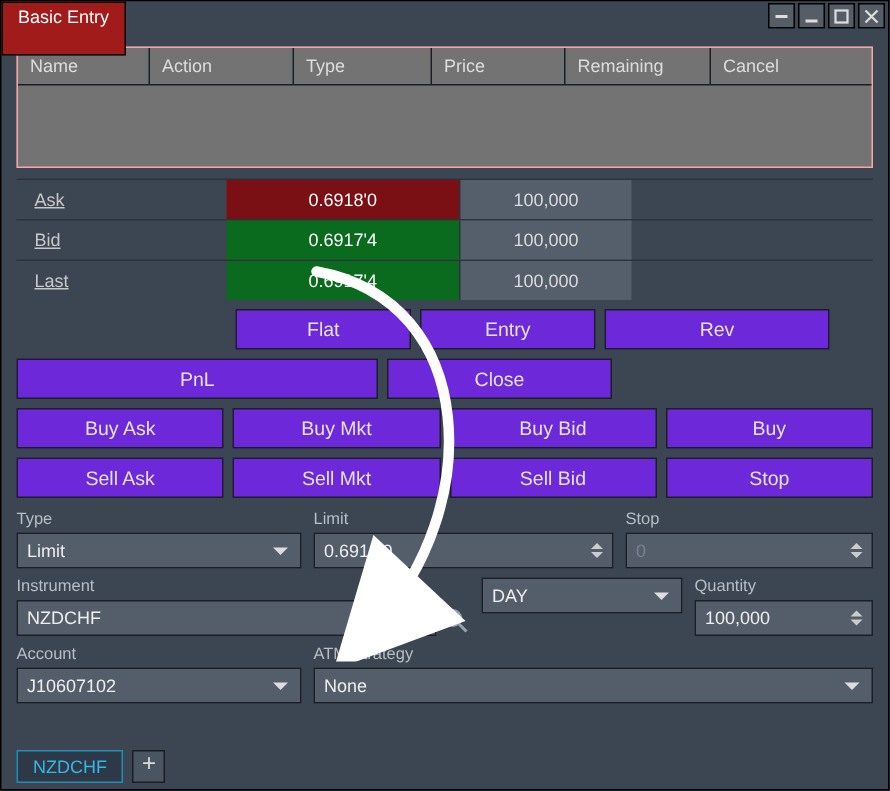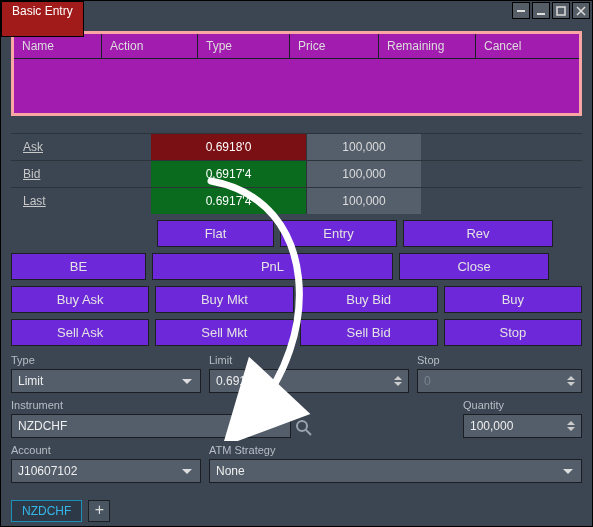--- a/index.html
+++ b/index.html
@@ -8,21 +8,21 @@
 
   
   .titlebar { height:20px; background:#3b4652; position:relative; }
   .title-tab { display:inline-block; height:36px; background:#a11b1b; border:1px solid #000; padding:0 10px; font:12px/18px Arial; color:#fff; }
   .win-controls { position:absolute; right:2px; top:1px; display:flex; }
   .win-btn { width:18px; height:17px; background:#555d66; border:1px solid #000; margin-left:2px; position:relative; cursor:pointer; }
   .win-btn svg { position:absolute; inset:0; margin:auto; }
 
   
   .content { padding:10px; }
-  .panel { background:#a21caf; border:3px solid #fca5a5; margin-bottom:17px; }
+  .panel { background:#737373; border:1px solid #fca5a5; margin-bottom:7px; }
 
   
   .grid-head { display:flex; height:25px; border-bottom:1px solid #1b1f24; }
   .gh { border-right:1px solid #1b1f24; font:12px/25px Arial; color:#ddd; padding-left:8px; }
   .gh:last-child { border-right:none; }
   .grid-body { height:54px; } 
 
   
   .price-area { }
   .prow { display:flex; height:27px; border-top:1px solid #2c333b; }
@@ -131,21 +131,20 @@
       </div>
     </div>
 
     <div class="btnrow">
       <div class="spacer"></div>
       <div class="btn" style="flex:0 0 117px">Flat</div>
       <div class="btn" style="flex:0 0 117px">Entry</div>
       <div class="btn" style="flex:0 0 150px">Rev</div>
     </div>
     <div class="btnrow">
-      <div class="btn" style="flex:0 0 135px">BE</div>
       <div class="btn" style="flex:0 0 241px">PnL</div>
       <div class="btn" style="flex:0 0 150px">Close</div>
     </div>
     <div class="btnrow">
       <div class="btn">Buy Ask</div>
       <div class="btn">Buy Mkt</div>
       <div class="btn">Buy Bid</div>
       <div class="btn">Buy</div>
     </div>
     <div class="btnrow">
@@ -175,20 +174,21 @@
           <span class="flabel">Instrument</span>
           <div class="input">NZDCHF</div>
           <span class="search-icon" style="top:20px">
             <svg width="18" height="18" viewBox="0 0 18 18">
                 <circle cx="7" cy="7" r="5" fill="none" stroke="#9aa3ad" stroke-width="2"></circle>
                 <line x1="11" y1="11" x2="16" y2="16" stroke="#9aa3ad" stroke-width="2"></line>
               </svg>
           </span>
         </div>
         <div class="fcol" style="width:134px; margin-left:22px">
+          <div class="select">DAY</div>
         </div>
         <div class="fcol" style="flex:1">
           <span class="flabel">Quantity</span>
           <div class="spin"><span>100,000</span><span class="arrows"></span></div>
         </div>
       </div>
       <div class="frow">
         <div class="fcol" style="width:190px">
           <span class="flabel">Account</span>
           <div class="select">J10607102</div>

